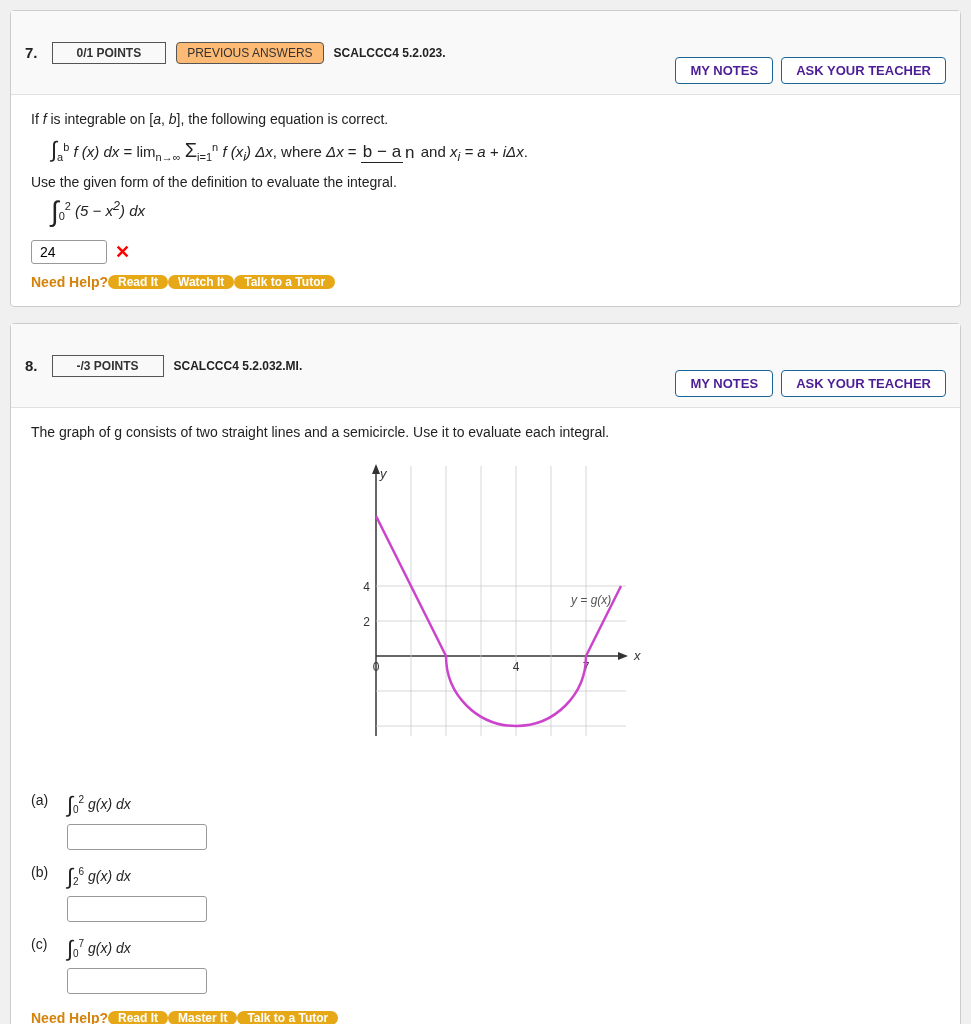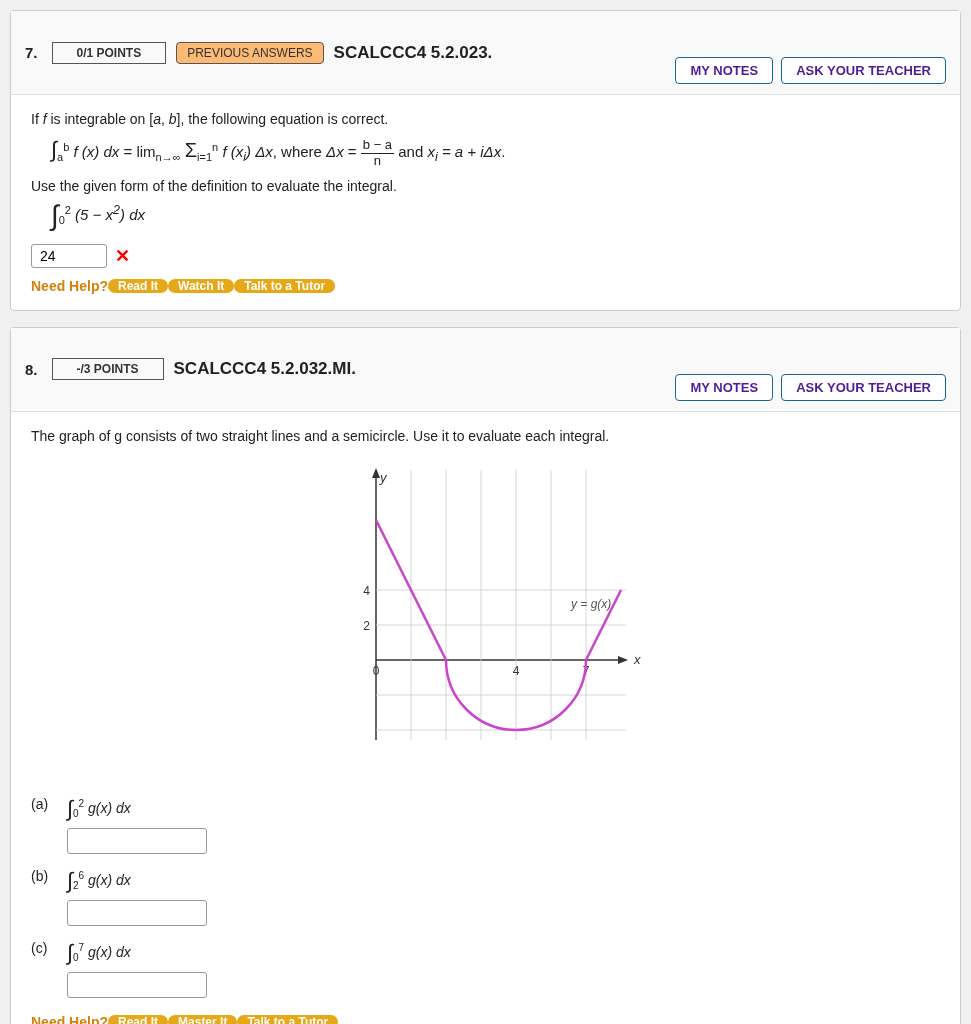--- a/index.html
+++ b/index.html
@@ -53,21 +53,21 @@
       border: 1.5px solid #555;
       border-radius: 4px;
       padding: 3px 10px;
       font-size: 12px;
       background: #fdba74;
       cursor: pointer;
       color: #333;
     }
     .question-code {
       font-weight: bold;
-      font-size: 17px;
+      font-size: 12px;
       color: #222;
     }
     .header-right {
       display: flex;
       align-items: center;
       gap: 8px;
     }
     .my-notes-btn, .ask-teacher-btn {
       border: 1.5px solid #1a6496;
       border-radius: 4px;
@@ -152,24 +152,23 @@
       border: 1px solid #999;
       border-radius: 3px;
       padding: 4px 8px;
       font-size: 14px;
       width: 140px;
       margin-top: 6px;
       display: block;
     }
     .frac {
       display: inline-flex;
-      flex-direction: column;
       align-items: center;
       vertical-align: middle;
-      font-size: 13px;
+      font-size: 17px;
       line-height: 1.1;
     }
     .frac .num { border-bottom: 1px solid #222; padding: 0 2px; }
     .frac .den { padding: 0 2px; }
     .inline-math {
       font-style: italic;
     }
   </style>
 </head>
 <body>

